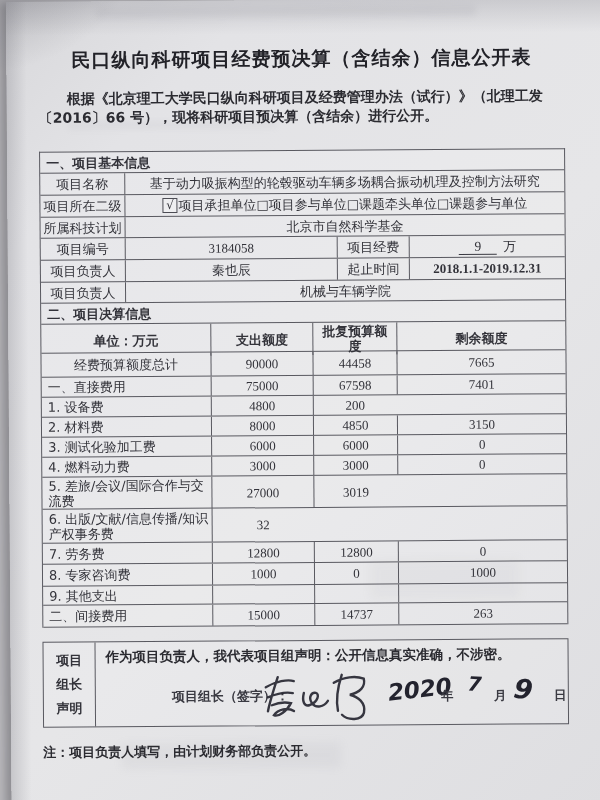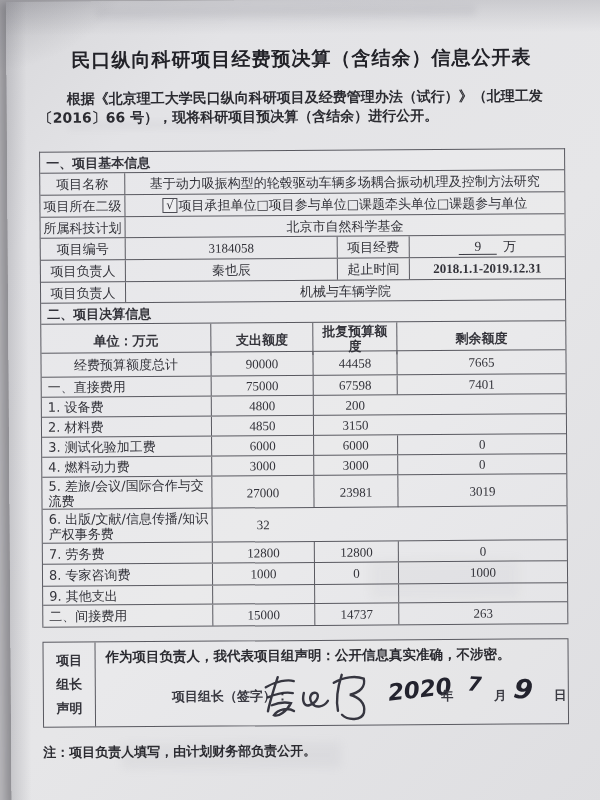--- a/index.html
+++ b/index.html
@@ -155,39 +155,39 @@
         <div class="cell num">67598</div>
         <div class="cell num">7401</div>
       </div>
       <div class="trow s2row" style="height:20px;">
         <div class="cell left">1. 设备费</div>
         <div class="cell num">4800</div>
         <div class="cell num">200</div>
       </div>
       <div class="trow s2row" style="height:20px;">
         <div class="cell left">2. 材料费</div>
+        <div class="cell num">8000</div>
         <div class="cell num">4850</div>
         <div class="cell num">3150</div>
       </div>
       <div class="trow s2row" style="height:20px;">
         <div class="cell left">3. 测试化验加工费</div>
         <div class="cell num">6000</div>
         <div class="cell num">6000</div>
         <div class="cell num">0</div>
       </div>
       <div class="trow s2row" style="height:20px;">
         <div class="cell left">4. 燃料动力费</div>
         <div class="cell num">3000</div>
         <div class="cell num">3000</div>
         <div class="cell num">0</div>
       </div>
       <div class="trow s2row" style="height:32px;">
         <div class="cell left">5. 差旅/会议/国际合作与交流费</div>
         <div class="cell num">27000</div>
-        <div class="cell num">23981</div>
         <div class="cell num">3019</div>
       </div>
       <div class="trow s2row" style="height:34px;">
         <div class="cell left">6. 出版/文献/信息传播/知识产权事务费</div>
         <div class="cell num">32</div>
       </div>
       <div class="trow s2row" style="height:21px;">
         <div class="cell left">7. 劳务费</div>
         <div class="cell num">12800</div>
         <div class="cell num">12800</div>

